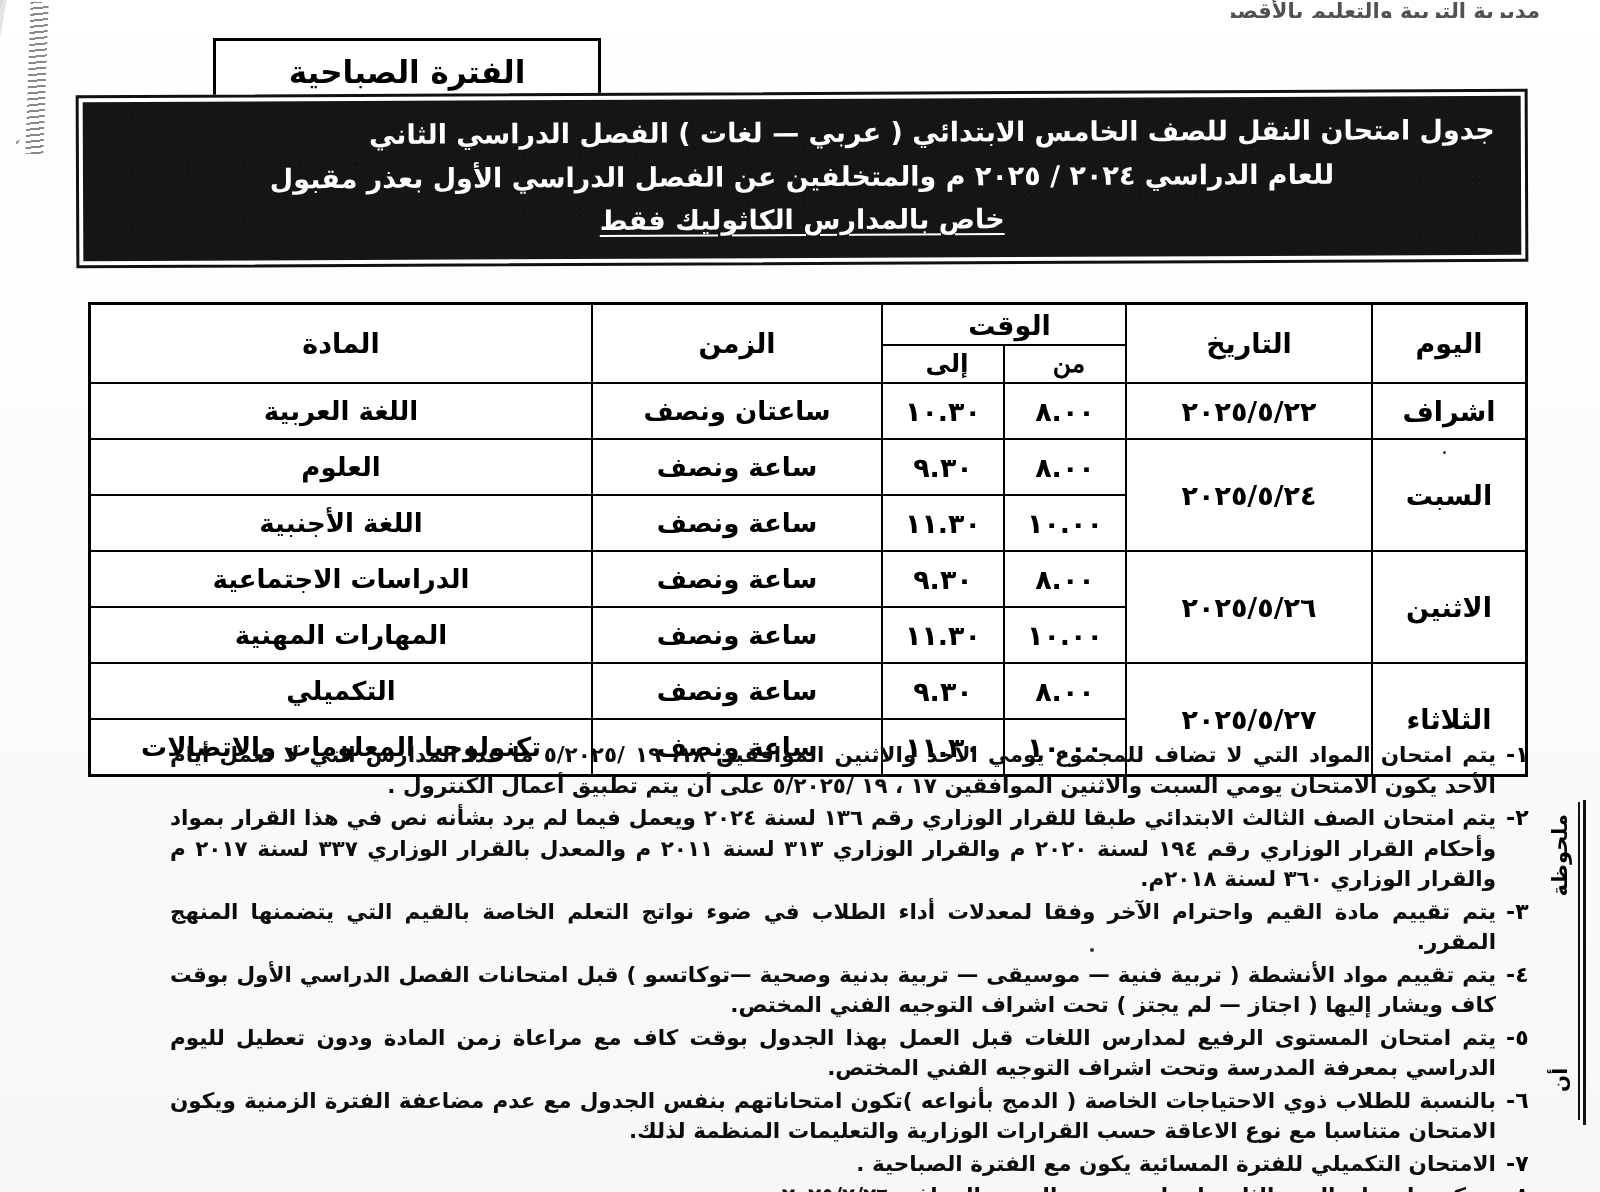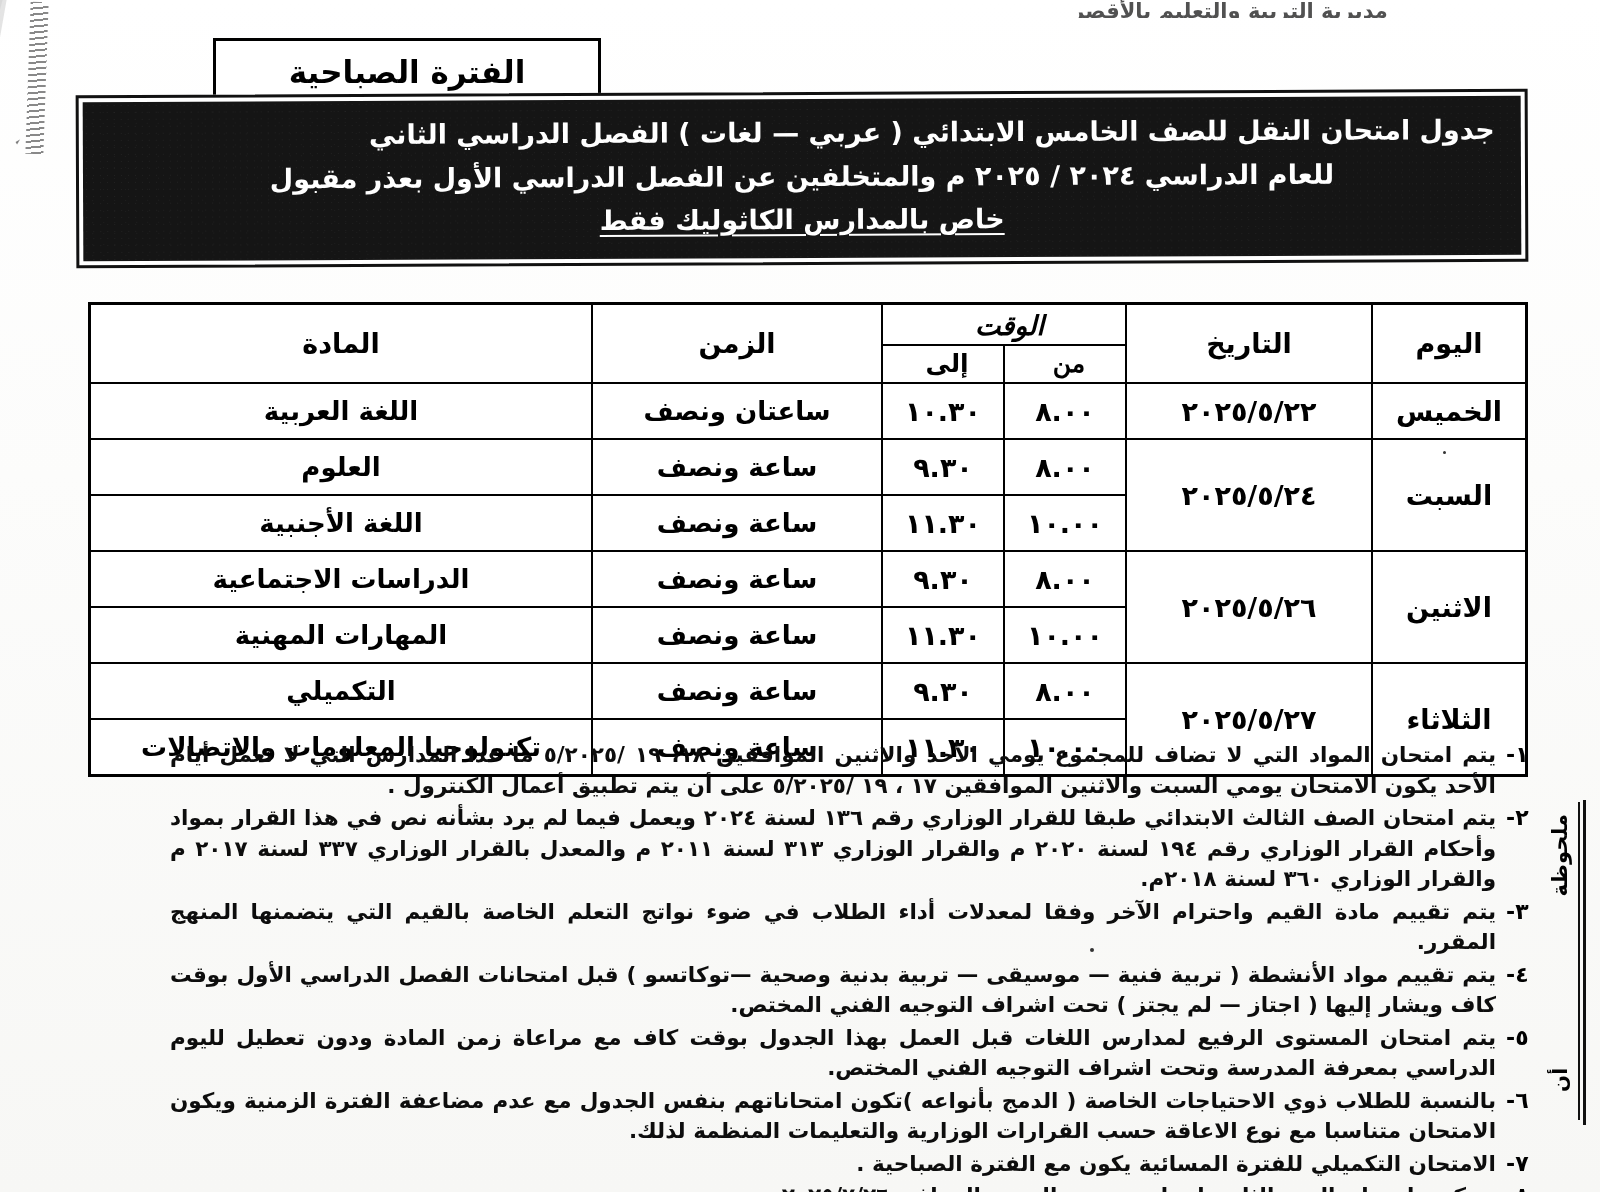--- a/index.html
+++ b/index.html
@@ -50,21 +50,21 @@
     background: linear-gradient(150deg, rgba(40,40,40,0.6) 0 2px, rgba(255,255,255,0) 3px 100%);
     transform: rotate(-30deg);
   }
 
   
   .top-header {
     position: absolute;
     top: 0px;
     right: 60px;
     width: 620px;
-    text-align: center;
+    text-align: right;
     direction: rtl;
   }
   .ministry-line {
     font-size: 21px;
     font-weight: bold;
     color: #2b2b2b;
     letter-spacing: 0px;
     height: 18px;
     overflow: hidden;
     line-height: 22px;
@@ -170,21 +170,20 @@
   .th-date  { width: 232px; }
   .th-dur   { width: 276px; }
   .th-sub   { width: 488px; }
 
   .th-time-group { padding: 0 !important; }
   .time-group-label {
     font-size: 27px;
     font-weight: bold;
     border-bottom: 2.5px solid #000;
     padding: 5px 0 3px 11px;
-    font-style: italic;
   }
   .time-sub {
     display: flex;
     direction: rtl;
   }
   .time-sub > div {
     flex: 1 1 50%;
     font-size: 25px;
     font-weight: bold;
     padding: 3px 0 4px 8px;
@@ -326,21 +325,21 @@
               <div>من</div>
               <div>إلى</div>
             </div>
           </th>
           <th class="th-dur">الزمن</th>
           <th class="th-sub">المادة</th>
         </tr>
       </thead>
       <tbody id="sched-body">
           <tr>
-            <td class="cell day-cell" rowspan="1">الخميس</td>
+            <td class="cell day-cell" rowspan="1">اشراف</td>
             <td class="cell date-cell" rowspan="1">٢٠٢٥/٥/٢٢</td>
             <td class="cell time-cell">٨.٠٠</td>
             <td class="cell time-cell">١٠.٣٠</td>
             <td class="cell dur-cell">ساعتان ونصف</td>
             <td class="cell sub-cell">اللغة العربية</td>
           </tr>
           <tr>
             <td class="cell day-cell" rowspan="2">السبت</td>
             <td class="cell date-cell" rowspan="2">٢٠٢٥/٥/٢٤</td>
             <td class="cell time-cell">٨.٠٠</td>

